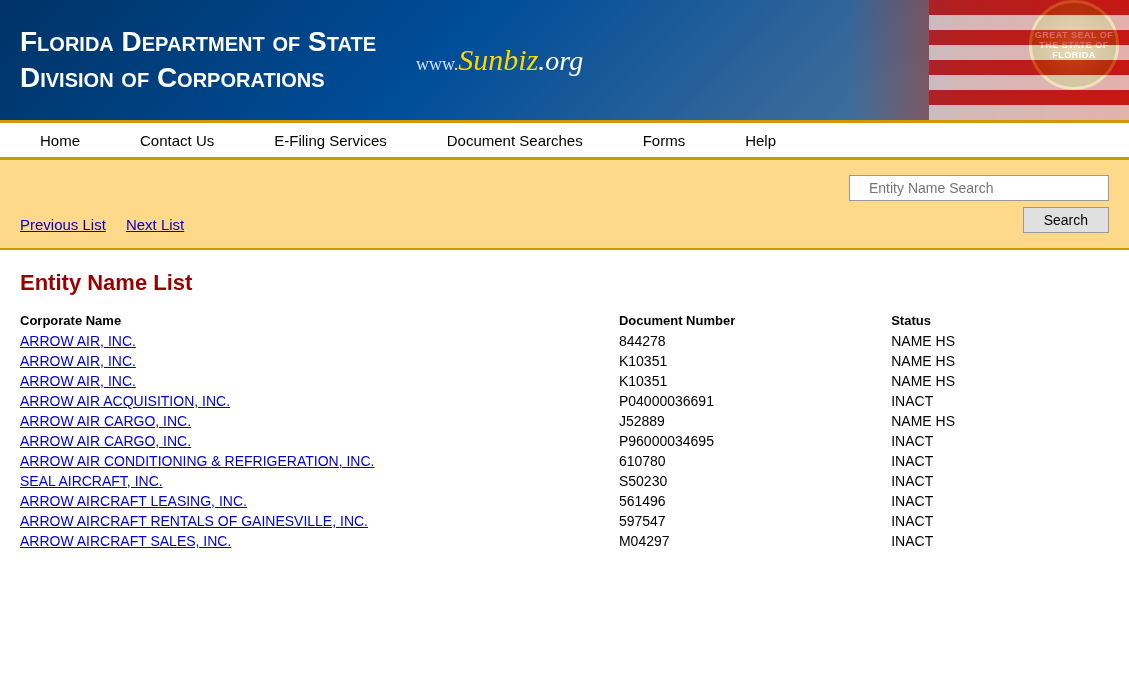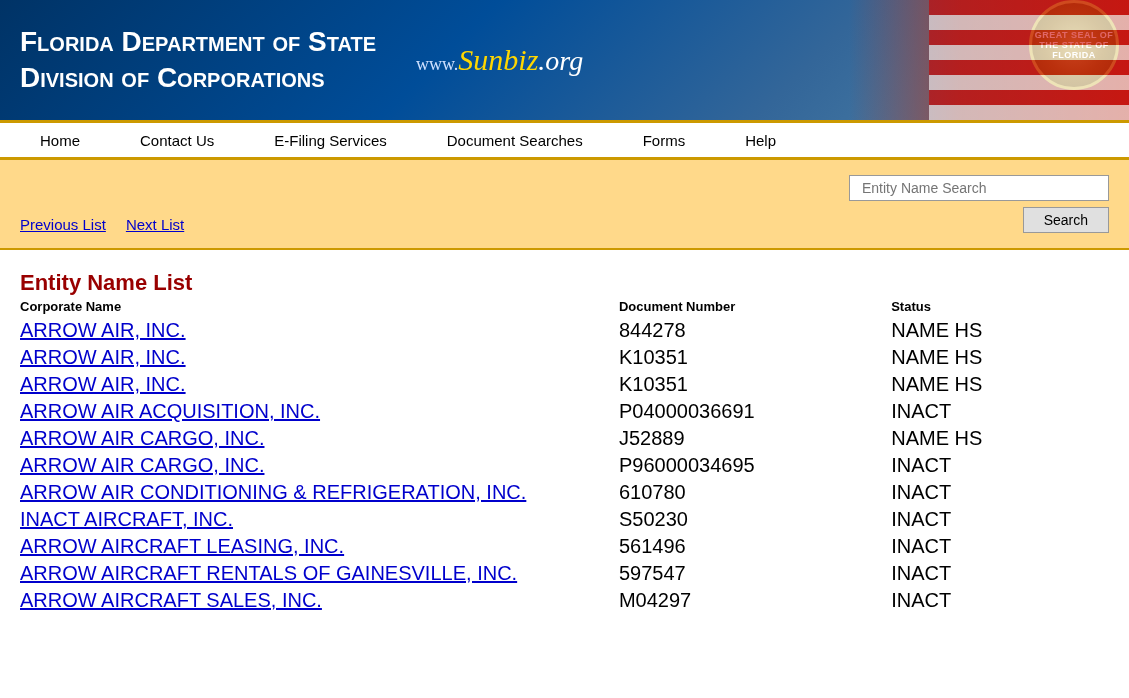--- a/index.html
+++ b/index.html
@@ -118,21 +118,21 @@
       font-size: 15px;
     }
     #entity-search {
       display: flex;
       flex-direction: column;
       align-items: flex-end;
       gap: 6px;
     }
     #entity-search-input {
       width: 260px;
-      padding: 4px 12px;
+      padding: 4px 19px;
       border: 1px solid #999;
       font-size: 14px;
       background: #fff;
     }
     #search-button {
       padding: 4px 20px;
       background: #e0e0e0;
       border: 1px solid #999;
       cursor: pointer;
       font-size: 14px;
@@ -140,39 +140,39 @@
 
     
     #content {
       padding: 20px 20px;
       background: #fff;
     }
     #page-title {
       color: #990000;
       font-size: 22px;
       font-weight: bold;
-      margin-bottom: 0;
+      margin-bottom: 14px;
     }
     table {
       width: 100%;
       border-collapse: collapse;
     }
     .col-name { width: 55%; }
     .col-doc { width: 25%; }
     .col-status { width: 20%; }
     thead th {
       text-align: left;
       font-weight: bold;
       font-size: 13px;
       padding: 3px 0;
       border-bottom: 0px;
     }
     tbody tr td {
       padding: 2px 0;
-      font-size: 20px;
+      font-size: 14px;
       vertical-align: top;
     }
     .corp-link {
       color: #0000cc;
       text-decoration: underline;
       cursor: pointer;
     }
     .doc-num {
       color: #000;
     }
@@ -261,21 +261,21 @@
           <td class="col-name"><a class="corp-link">ARROW AIR CARGO, INC.</a></td>
           <td class="col-doc doc-num">P96000034695</td>
           <td class="col-status status-txt">INACT</td>
         </tr>
         <tr>
           <td class="col-name"><a class="corp-link">ARROW AIR CONDITIONING &amp; REFRIGERATION, INC.</a></td>
           <td class="col-doc doc-num">610780</td>
           <td class="col-status status-txt">INACT</td>
         </tr>
         <tr>
-          <td class="col-name"><a class="corp-link">INACT AIRCRAFT, INC.</a></td>
+          <td class="col-name"><a class="corp-link">SEAL AIRCRAFT, INC.</a></td>
           <td class="col-doc doc-num">S50230</td>
           <td class="col-status status-txt">INACT</td>
         </tr>
         <tr>
           <td class="col-name"><a class="corp-link">ARROW AIRCRAFT LEASING, INC.</a></td>
           <td class="col-doc doc-num">561496</td>
           <td class="col-status status-txt">INACT</td>
         </tr>
         <tr>
           <td class="col-name"><a class="corp-link">ARROW AIRCRAFT RENTALS OF GAINESVILLE, INC.</a></td>

